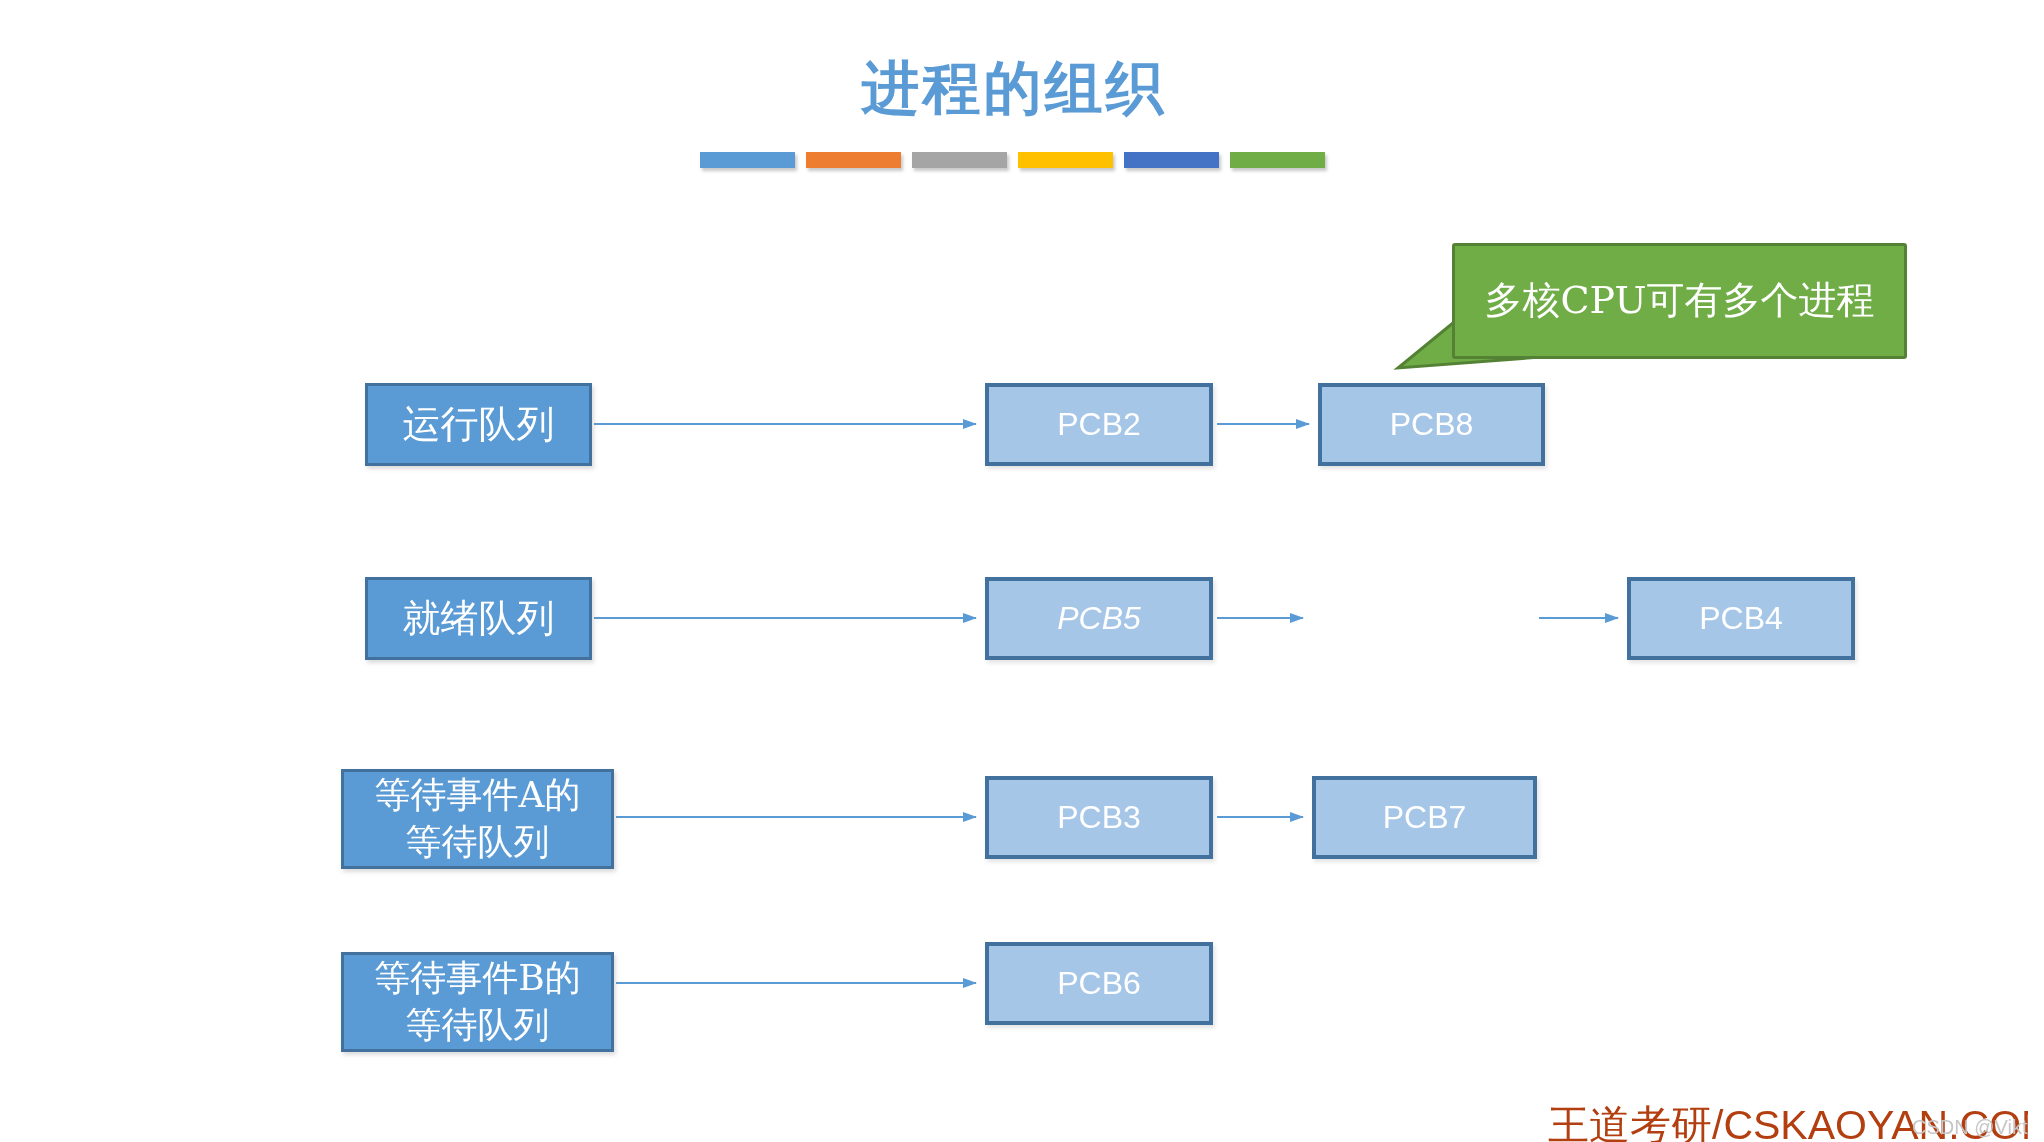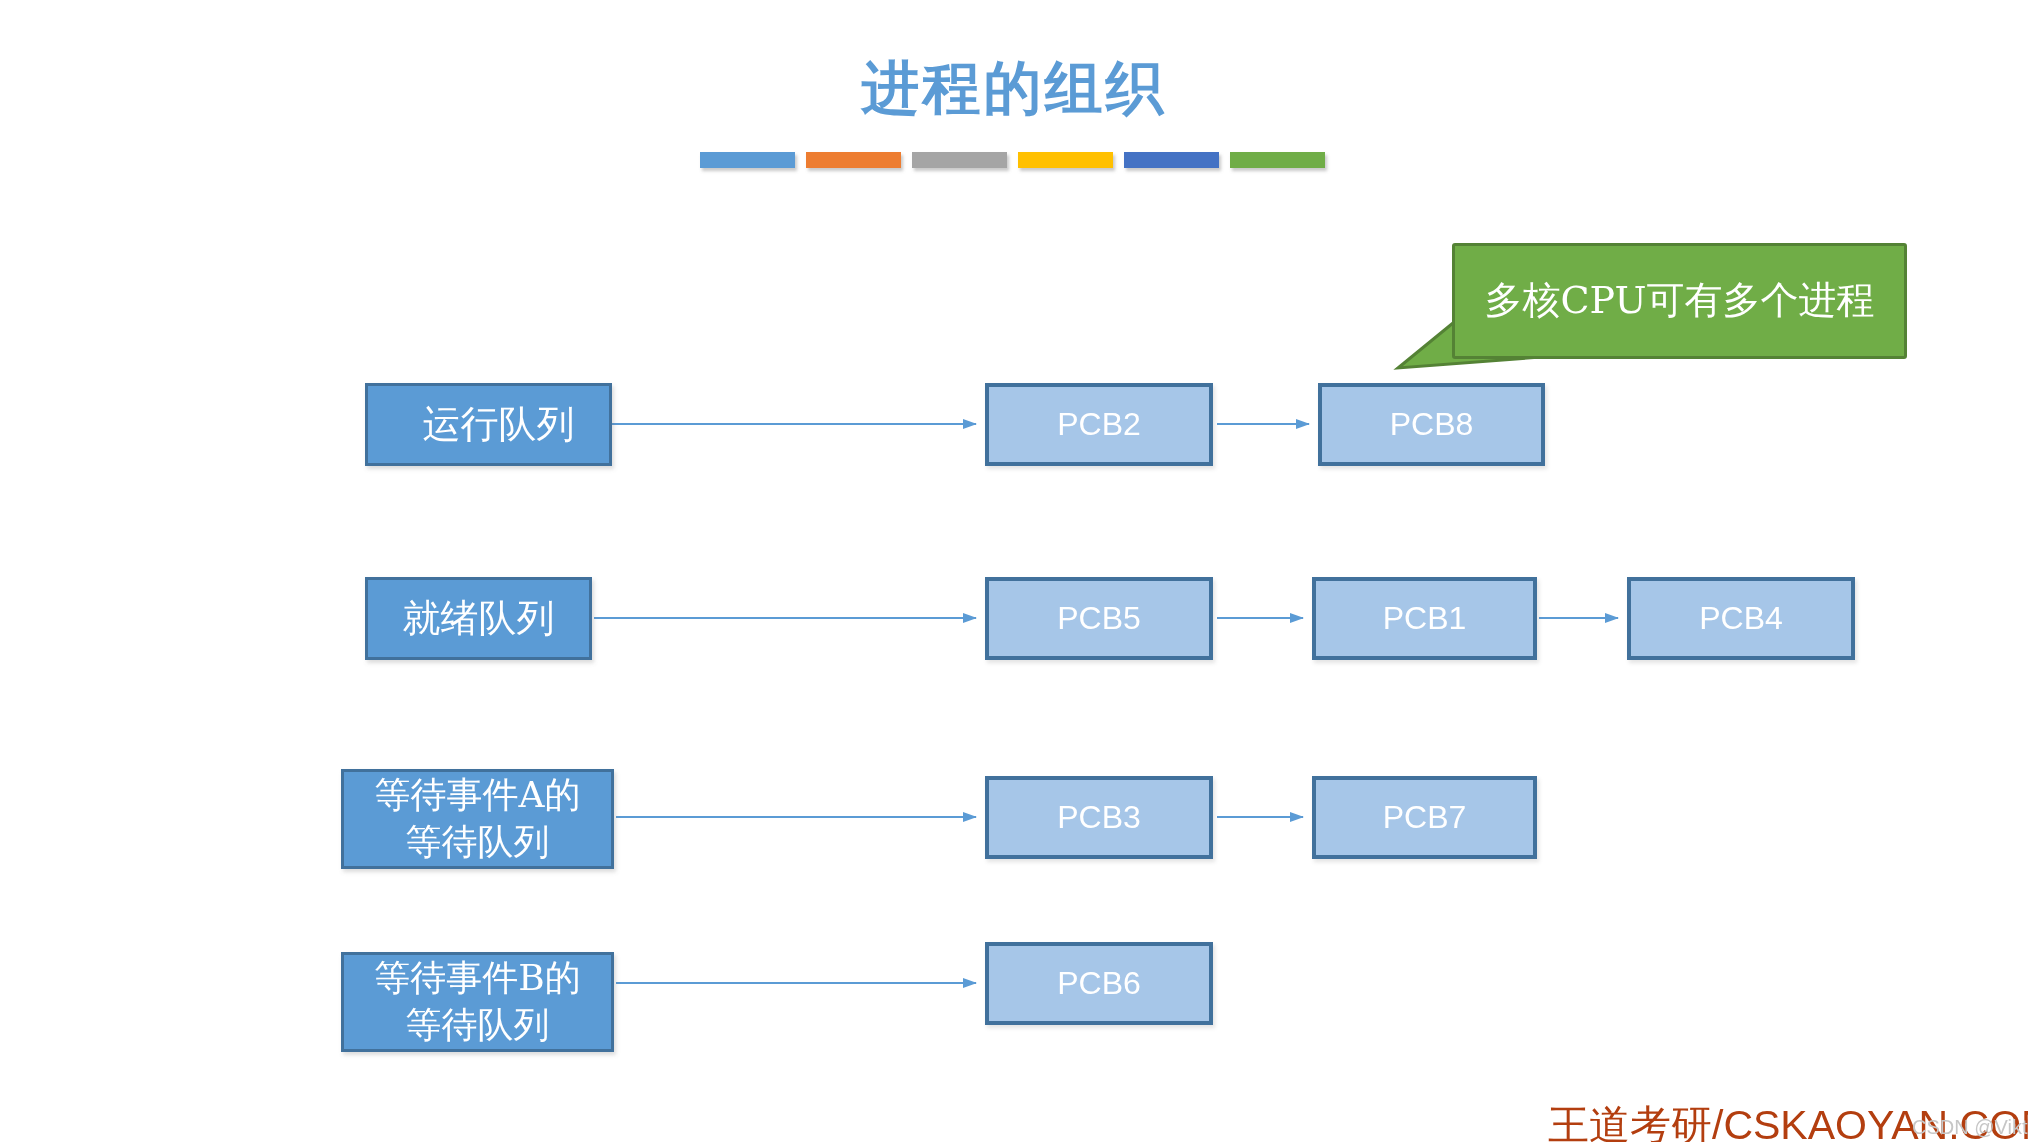--- a/index.html
+++ b/index.html
@@ -118,31 +118,30 @@
     <span class="bar c3"></span>
     <span class="bar c4"></span>
     <span class="bar c5"></span>
     <span class="bar c6"></span>
   </div>
 
   <div class="callout">
     <span>多核CPU可有多个进程</span>
   </div>
 
-  <div class="qbox one" style="left:365px;top:383px;padding-left:20px;">
+  <div class="qbox one" style="left:365px;top:383px;">
     <span>运行队列</span>
   </div>
   <div class="pcb" style="left:985px;top:383px;">PCB2</div>
   <div class="pcb" style="left:1318px;top:383px;width:219px;">PCB8</div>
 
   <div class="qbox one" style="left:365px;top:577px;">
     <span>就绪队列</span>
   </div>
-  <div class="pcb" style="left:985px;top:577px;">PCB5</div>
-  <div class="pcb" style="left:1312px;top:577px;width:217px;">PCB1</div>
+  <div class="pcb" style="left:985px;top:577px;font-style:italic;">PCB5</div>
   <div class="pcb" style="left:1627px;top:577px;">PCB4</div>
 
   <div class="qbox two" style="left:341px;top:769px;">
     <span>等待事件A的</span>
     <span>等待队列</span>
   </div>
   <div class="pcb" style="left:985px;top:776px;">PCB3</div>
   <div class="pcb" style="left:1312px;top:776px;width:217px;">PCB7</div>
 
   <div class="qbox two" style="left:341px;top:952px;">

